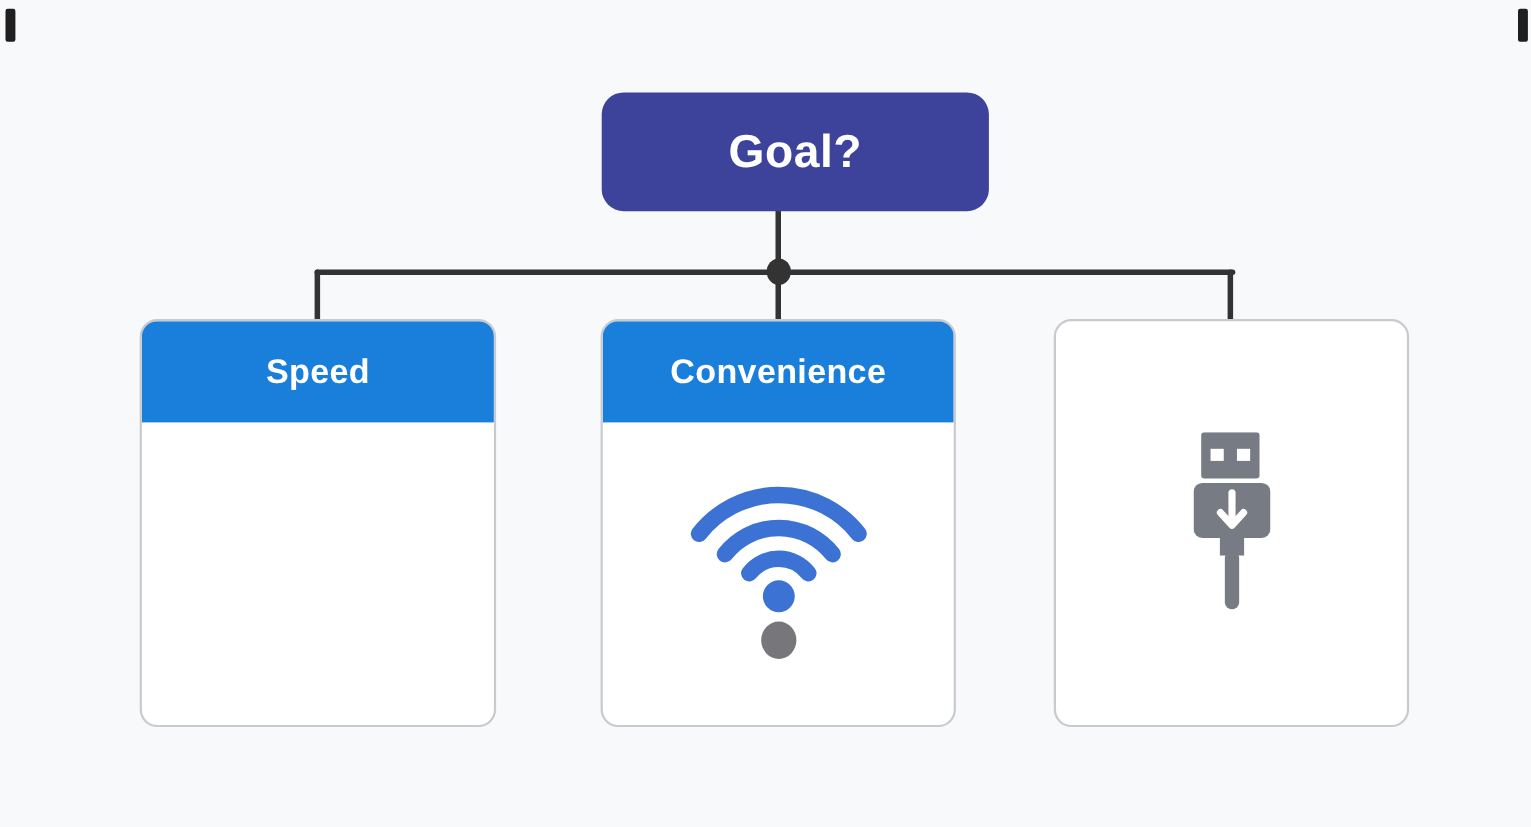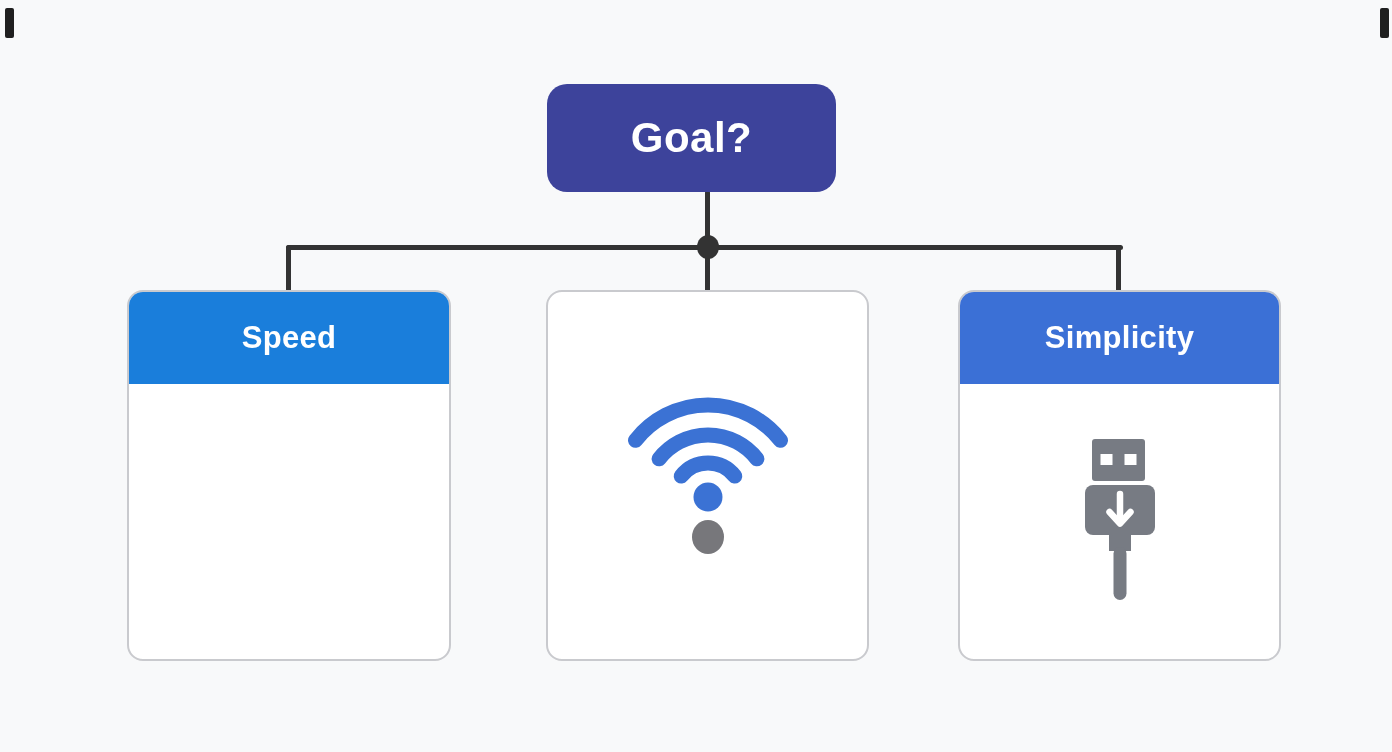--- a/index.html
+++ b/index.html
@@ -31,21 +31,21 @@
     left: 697px; top: 235px;
     width: 22px; height: 24px;
     border-radius: 50%;
     background: var(--line, #333);
   }
 
   
   .goal-node {
     position: absolute;
     left: 547px; top: 84px;
-    width: 289px; height: 108px;
+    width: 352px; height: 108px;
     background: var(--goal-bg, #3D439B);
     border-radius: 20px;
     display: flex; align-items: center; justify-content: center;
     color: var(--title-text, #fff);
     font-size: 42px;
     font-weight: bold;
     letter-spacing: 0.5px;
   }
 
   
@@ -106,39 +106,39 @@
     <span>Goal?</span>
   </div>
 
   <div class="card speed">
     <div class="card-header" style="background-color: rgb(26, 126, 219);">
       <span>Speed</span>
     </div>
   </div>
 
   <div class="card convenience">
+    <div class="card-header" style="background-color: rgb(26, 126, 219);">
+      <span>Convenience</span>
+    </div>
     <div class="card-body">
       <span>
         <svg width="190" height="174" viewBox="0 0 190 174" xmlns="http://www.w3.org/2000/svg">
           <g fill="none" stroke="var(--wifi-blue)" stroke-width="15" stroke-linecap="round">
             <path d="M22.5 53.3 A 92 92 0 0 1 167.5 53.3"></path>
             <path d="M46.1 71.8 A 62 62 0 0 1 143.9 71.8"></path>
             <path d="M68.2 89.1 A 34 34 0 0 1 121.8 89.1"></path>
           </g>
           <circle cx="95" cy="110" r="14.5" fill="var(--wifi-blue)"></circle>
           <ellipse cx="95" cy="150" rx="16" ry="17" fill="var(--wifi-dot-gray)"></ellipse>
         </svg>
       </span>
     </div>
   </div>
 
   <div class="card simplicity">
-    <div class="card-header" style="background-color: rgb(59, 112, 214);">
-      <span>Simplicity</span>
-    </div>
     <div class="card-body">
       <span>
         <svg width="70" height="161" viewBox="0 0 70 161" xmlns="http://www.w3.org/2000/svg">
           <rect x="7" y="0" width="53" height="42" rx="3" fill="var(--icon-gray)"></rect>
           <rect x="15.5" y="15" width="12" height="11" fill="#FFFFFF"></rect>
           <rect x="39.5" y="15" width="12" height="11" fill="#FFFFFF"></rect>
           <rect x="0" y="46" width="70" height="50" rx="8" fill="var(--icon-gray)"></rect>
           <g fill="none" stroke="#FFFFFF" stroke-width="6.5" stroke-linecap="round" stroke-linejoin="round">
             <path d="M35 55 L35 83"></path>
             <path d="M24.5 73 L35 84.5 L45.5 73"></path>

